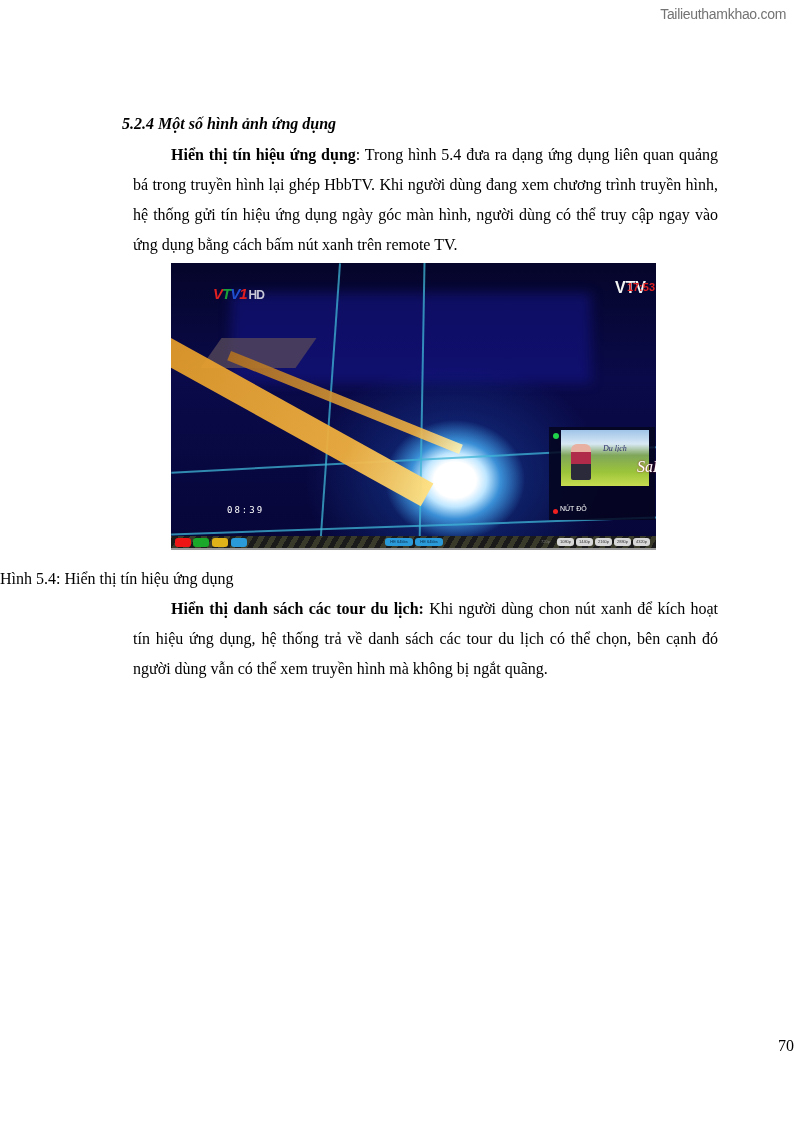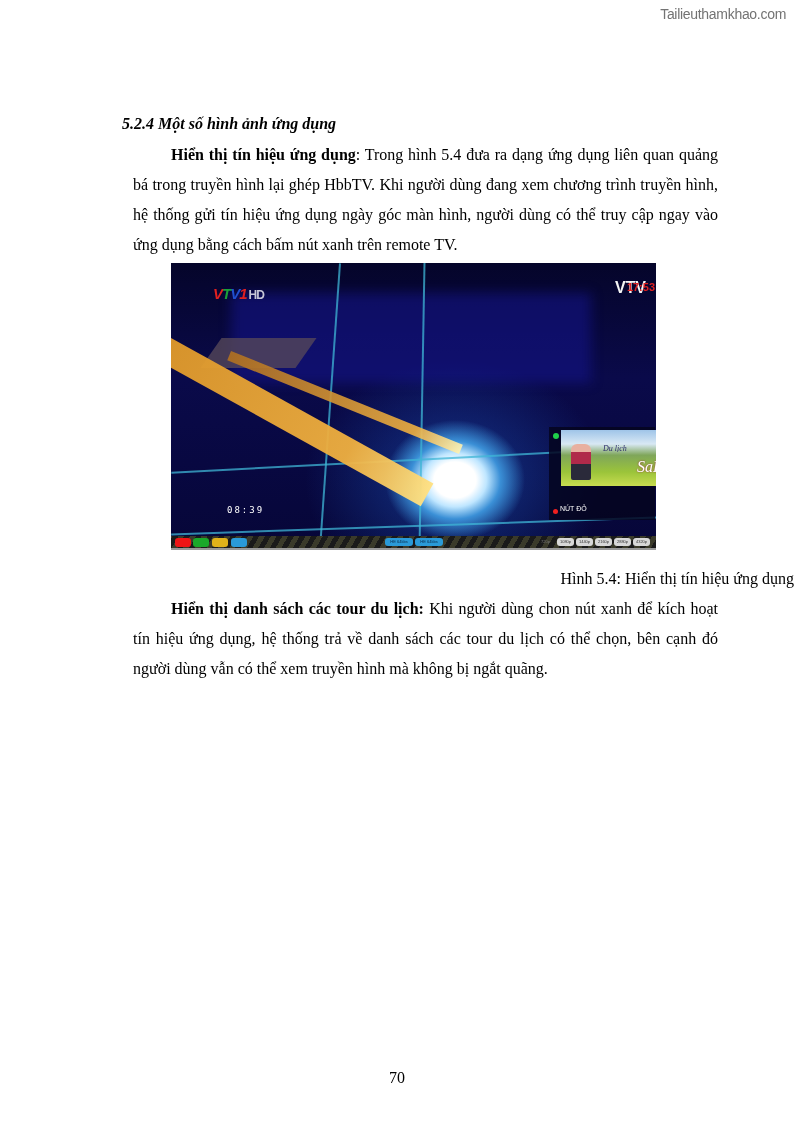--- a/index.html
+++ b/index.html
@@ -46,21 +46,21 @@
   .logo-vtv1 .hd { font-size: 12px; color: #c8c8d8; font-style: normal; font-weight: bold; margin-left: 2px; margin-top: 27px; }
   .logo-vtv-right { position: absolute; right: 10px; top: 16px;
                     font-family: "Liberation Sans", sans-serif; font-weight: bold; font-size: 16px; color: #f4f4f4; }
   .logo-vtv-right .clock { color: #e02020; font-size: 11px; position: absolute; left: 12px; top: 2px; }
   .time-osd { position: absolute; left: 56px; top: 242px; color: #fff;
               font-family: "DejaVu Sans Mono", monospace; font-size: 9px; letter-spacing: 2px; }
   .app-panel { position: absolute; left: 378px; top: 164px; width: 106px; height: 93px;
                background: rgba(5,5,30,0.85); }
   .app-panel .green-dot { position: absolute; left: 4px; top: 6px; width: 6px; height: 6px; border-radius: 50%; background: #1fd04a; }
   .app-panel .thumb { position: absolute; left: 12px; top: 3px; width: 88px; height: 56px;
-               background: linear-gradient(180deg, #9fc4e8 0%, #d8e8f4 25%, #7fa65a 45%, #9bc43a 75%, #c8dc50 100%); padding-left: 47px; }
+               background: linear-gradient(180deg, #9fc4e8 0%, #d8e8f4 25%, #7fa65a 45%, #9bc43a 75%, #c8dc50 100%); }
   .app-panel .thumb .girl { position: absolute; left: 10px; top: 14px; width: 20px; height: 36px;
                background: linear-gradient(180deg, #e8b0a0 0 22%, #b02a4a 22% 55%, #2a2a3a 55%); border-radius: 6px 6px 2px 2px; }
   .app-panel .thumb .caption1 { position: absolute; left: 42px; top: 14px; font-size: 8px; font-style: italic; color: #2a2a6a; font-family: "Liberation Serif", serif; }
   .app-panel .thumb .caption2 { position: absolute; left: 76px; top: 28px; font-size: 16px; font-style: italic; color: #ffffff; font-family: "Liberation Serif", serif; text-shadow: 0 0 2px #a02040; }
   .app-panel .red-dot { position: absolute; left: 4px; top: 82px; width: 5px; height: 5px; border-radius: 50%; background: #f02020; }
   .app-panel .red-label { position: absolute; left: 11px; top: 78px; color: #fff; font-size: 7px;
                font-family: "Liberation Sans", sans-serif; }
   .bottombar { position: absolute; left: 0; bottom: 0; width: 485px; height: 13px;
                background: repeating-linear-gradient(-60deg, #1a1a1a 0 5px, #3a3a2a 5px 10px); }
   .colorbtn { position: absolute; top: 2px; width: 16px; height: 9px; border-radius: 3px; }
@@ -68,22 +68,22 @@
   .btn-green { left: 22px; background: #1ba82a; }
   .btn-yellow { left: 41px; background: #e0b21a; }
   .btn-blue { left: 60px; background: #2a9ad8; }
   .pill { position: absolute; top: 2px; height: 8px; border-radius: 3px; font-size: 4px; line-height: 8px;
           font-family: "Liberation Sans", sans-serif; text-align: center; }
   .pill.blue { background: #2a9ad8; color: #0a2a4a; }
   .pill.grey { background: #d8d8d8; color: #333; }
   .pill.dim { background: transparent; color: #777; }
   .figure-underline { position: absolute; left: 171px; top: 548px; width: 485px; height: 2px; background: #999; }
 
-  .caption { position: absolute; top: 570px; left: 0; width: 794px; text-align: right; font-size: 16px; }
-  .pagenum { position: absolute; top: 1037px; left: 0; width: 794px; text-align: center; font-size: 16px; margin-top: 32px; }
+  .caption { position: absolute; top: 570px; left: 0; width: 794px; text-align: left; font-size: 16px; }
+  .pagenum { position: absolute; top: 1037px; left: 0; width: 794px; text-align: right; font-size: 16px; }
 </style>
 </head>
 <body>
 
 <div class="watermark">Tailieuthamkhao.com</div>
 
 <div class="heading">5.2.4 Một số hình ảnh ứng dụng</div>
 
 <div class="para p1">
   <span class="indent"></span><b>Hiển thị tín hiệu ứng dụng</b><span>: Trong hình 5.4 đưa ra dạng ứng dụng liên quan quảng bá trong truyền hình lại ghép HbbTV. Khi người dùng đang xem chương trình truyền hình, hệ thống gửi tín hiệu ứng dụng ngày góc màn hình, người dùng có thể truy cập ngay vào ứng dụng bằng cách bấm nút xanh trên remote TV.</span>

